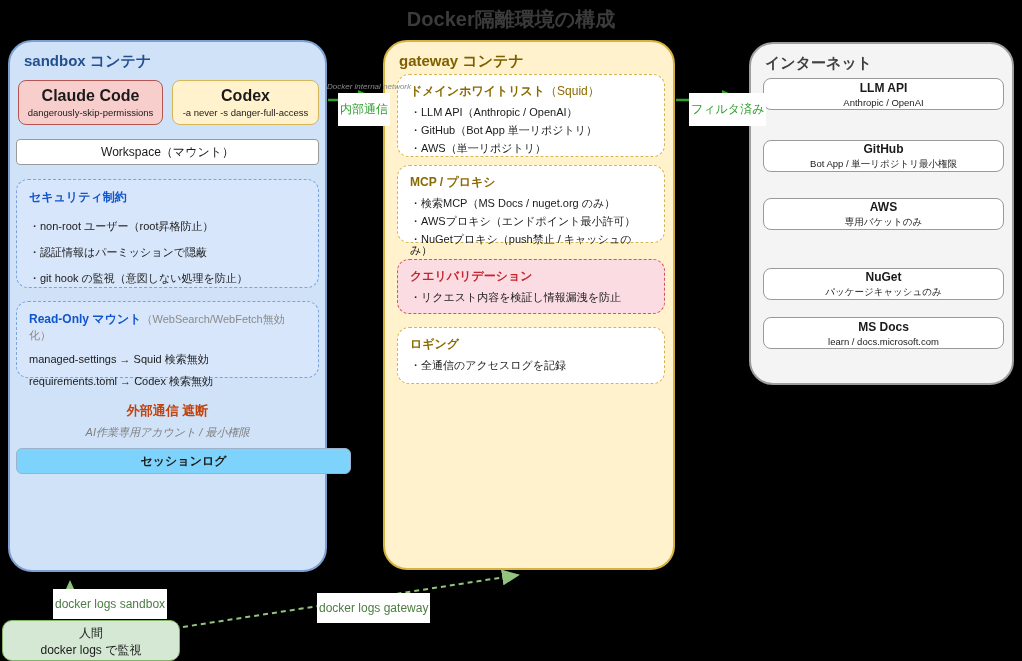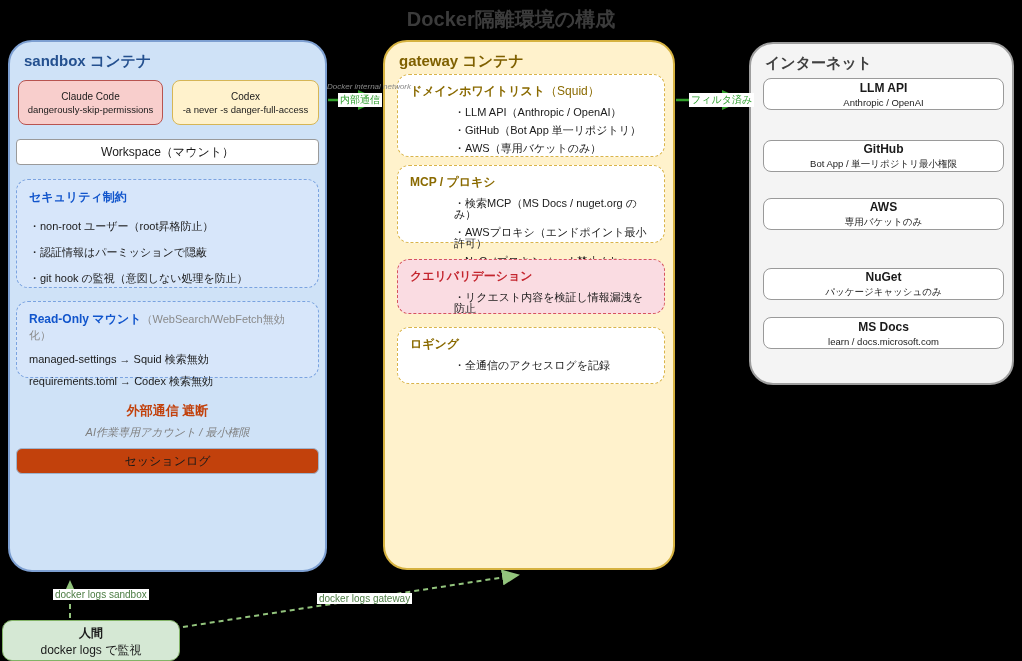--- a/index.html
+++ b/index.html
@@ -26,21 +26,21 @@
   .chead { position:absolute; left:14px; top:10px; font-size:15px; font-weight:bold; }
   .sandbox  .chead { color:#24508f; }
   .gateway  .chead { color:#7f6000; }
   .internet .chead { color:#404040; }
 
   
   .node { position:absolute; border-radius:8px; border:1.5px solid; text-align:center;
           display:flex; flex-direction:column; justify-content:center; gap:2px; }
   .claude { left:8px; top:38px; width:145px; height:45px; background:#f8cecc; border-color:#b85450; }
   .codex  { left:162px; top:38px; width:147px; height:45px; background:#fff2cc; border-color:#d6b656; }
-  .node-title { font-size:10px; font-weight:normal; }
+  .node-title { font-size:16px; font-weight:bold; }
   .node-sub   { font-size:9.5px; }
 
   .wbox { position:absolute; left:6px; top:97px; width:303px; height:26px;
           background:#fff; border:1px solid #9a9a9a; border-radius:4px;
           display:flex; align-items:center; justify-content:center; font-size:12px; }
   .wbox b { font-weight:normal; }
 
   .ibox { position:absolute; border-radius:12px; border:1.5px dashed; padding:9px 12px 6px 12px; }
   .sec  { left:6px; top:137px; width:303px; height:109px; border-color:#7aa3e0; background:#d7e6fa; }
   .ro   { left:6px; top:259px; width:303px; height:77px;  border-color:#7aa3e0; background:#d7e6fa; }
@@ -48,54 +48,54 @@
   .sec .ibox-head, .ro .ibox-head { color:#1155cc; }
   .head-suffix { font-weight:normal; color:#8a8a8a; font-size:11px; }
   .item { font-size:11px; color:#1a1a1a; line-height:1.0; margin-top:9px; }
   .sec .item { margin-top:15px; }
   .ro  .item { margin-top:11px; }
 
   .blocked { position:absolute; left:0; top:360px; width:100%; text-align:center;
              font-size:13px; font-weight:bold; color:#c2410c; }
   .account { position:absolute; left:0; top:383px; width:100%; text-align:center;
              font-size:11px; font-style:italic; color:#7f7f7f; }
-  .session { position:absolute; left:6px; top:406px; width:303px; height:26px;
-             background:#c2410c; border:1px solid #9db3cc; border-radius:6px;
+  .session { position:absolute; left:6px; top:406px; width:335px; height:26px;
+             background:#7dd3fc; border:1px solid #9db3cc; border-radius:6px;
              display:flex; align-items:center; justify-content:center;
-             font-size:12px; font-weight:normal; }
+             font-size:12px; font-weight:bold; }
 
   
   .gbox { position:absolute; left:12px; width:268px; border-radius:12px;
           border:1.5px dashed #d9b44a; background:#fff; padding:8px 12px 6px 12px; }
   .g-wl  { top:32px;  height:83px; }
   .g-mcp { top:123px; height:78px; }
   .g-val { top:217px; height:55px; background:#fadce2; border-color:#d6545e; }
   .g-log { top:285px; height:57px; }
   .gbox .ibox-head { color:#8a6a00; margin-bottom:3px; }
   .g-val .ibox-head { color:#c4252e; }
-  .gbox .item { margin-top:7px;margin-left:44px; }
+  .gbox .item { margin-top:7px; }
 
   
   .svc { position:absolute; left:12px; width:241px; height:32px; background:#fff;
          border:1px solid #9a9a9a; border-radius:8px; text-align:center;
          display:flex; flex-direction:column; justify-content:center; gap:2px; }
   .svc-name { font-size:12px; font-weight:bold; }
   .svc-desc { font-size:9.5px; }
   .s0 { top:34px; } .s1 { top:96px; } .s2 { top:154px; } .s3 { top:224px; } .s4 { top:273px; }
 
   
   .human { position:absolute; left:2px; top:620px; width:178px; height:41px;
            background:#d5e8d4; border:1.5px solid #82b366; border-radius:10px;
            text-align:center; padding-top:4px; }
-  .human-title { font-size:12px; font-weight:bold; }
+  .human-title { font-size:12px; font-weight:normal; }
   .human-sub { font-size:12px; }
 
   
   #arrows { position:absolute; inset:0; pointer-events:none; }
-  .alabel { position:absolute; font-size:10px; background:#fff; padding:0 2px; white-space:nowrap; }
+  .alabel { position:absolute; font-size:12px; background:#fff; padding:8px 2px; white-space:nowrap; }
   .green  { color:#2d9e2d; }
   .dgreen { color:#4d7d44; }
   .netlbl { position:absolute; left:327px; top:82px; font-size:8px; font-style:italic;
             color:#8a8a8a; white-space:nowrap; background:transparent; }
   .lbl-naibu    { left:338px; top:93px; }
   .lbl-filtered { left:689px; top:93px; }
   .lbl-logs-sb  { left:53px;  top:589px; }
   .lbl-logs-gw  { left:317px; top:593px; }
 </style>
 </head>
@@ -141,21 +141,21 @@
     <div class="session">セッションログ</div>
   </div>
 
   <div class="container gateway">
     <div class="chead">gateway コンテナ</div>
 
     <div class="gbox g-wl">
       <div class="ibox-head"><span>ドメインホワイトリスト</span><span style="font-weight:normal">（Squid）</span></div>
       <div class="item">・LLM API（Anthropic / OpenAI）</div>
       <div class="item">・GitHub（Bot App 単一リポジトリ）</div>
-      <div class="item">・AWS（専用バケットのみ）</div>
+      <div class="item">・AWS（単一リポジトリ）</div>
     </div>
 
     <div class="gbox g-mcp">
       <div class="ibox-head">MCP / プロキシ</div>
       <div class="item">・検索MCP（MS Docs / nuget.org のみ）</div>
       <div class="item">・AWSプロキシ（エンドポイント最小許可）</div>
       <div class="item">・NuGetプロキシ（push禁止 / キャッシュのみ）</div>
     </div>
 
     <div class="gbox g-val">

